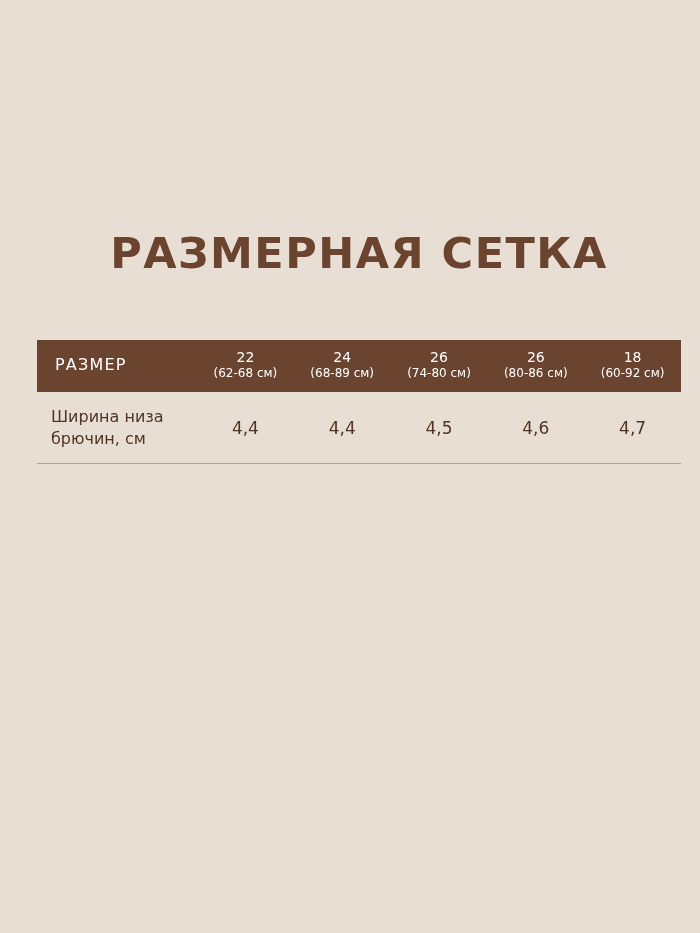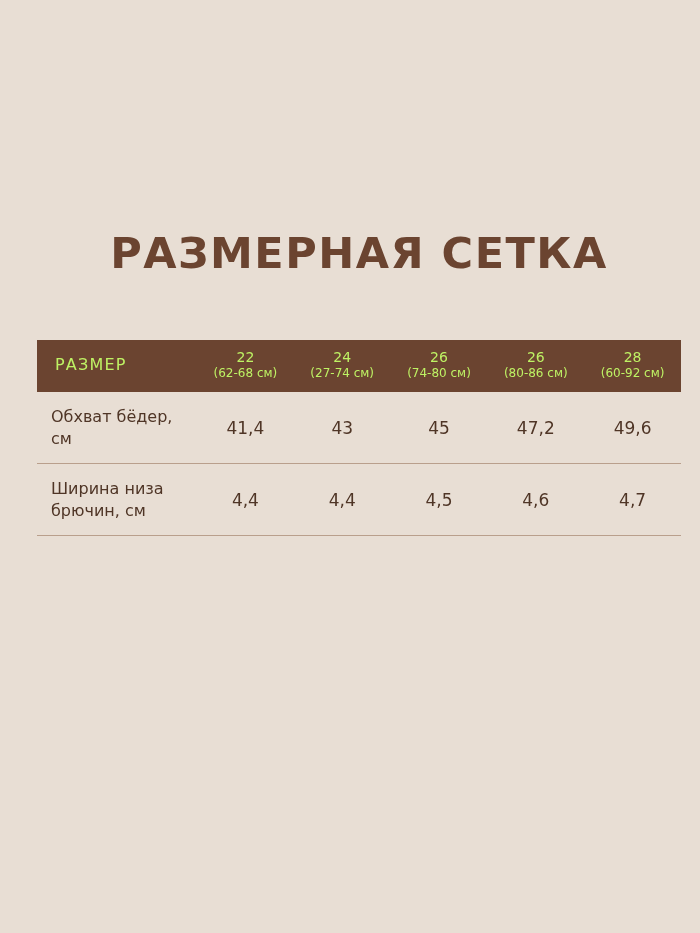--- a/index.html
+++ b/index.html
@@ -41,21 +41,21 @@
   }
   table.size-table {
     width: 644px;
     border-collapse: collapse;
     table-layout: fixed;
   }
   table.size-table thead tr {
     background: #6b4430;
   }
   table.size-table thead th {
-    color: #bef264;
+    color: #ffffff;
     font-weight: normal;
     font-size: 16px;
     padding: 8px 4px 10px 4px;
     text-align: center;
     vertical-align: middle;
     line-height: 1.25;
     height: 52px;
     box-sizing: border-box;
   }
   table.size-table thead th.rowhead {
@@ -112,45 +112,37 @@
       </colgroup>
       <thead>
         <tr>
           <th class="rowhead">РАЗМЕР</th>
           <th>
             <span class="num">22</span>
             <span class="range">(62-68 см)</span>
           </th>
           <th>
             <span class="num">24</span>
-            <span class="range">(27-74 см)</span>
+            <span class="range">(68-89 см)</span>
           </th>
           <th>
             <span class="num">26</span>
             <span class="range">(74-80 см)</span>
           </th>
           <th>
             <span class="num">26</span>
             <span class="range">(80-86 см)</span>
           </th>
           <th>
-            <span class="num">28</span>
+            <span class="num">18</span>
             <span class="range">(60-92 см)</span>
           </th>
         </tr>
       </thead>
       <tbody>
-        <tr>
-          <td class="label">Обхват бёдер, см</td>
-          <td>41,4</td>
-          <td>43</td>
-          <td>45</td>
-          <td>47,2</td>
-          <td>49,6</td>
-        </tr>
         <tr>
           <td class="label">Ширина низа брючин, см</td>
           <td>4,4</td>
           <td>4,4</td>
           <td>4,5</td>
           <td>4,6</td>
           <td>4,7</td>
         </tr>
       </tbody>
     </table>

